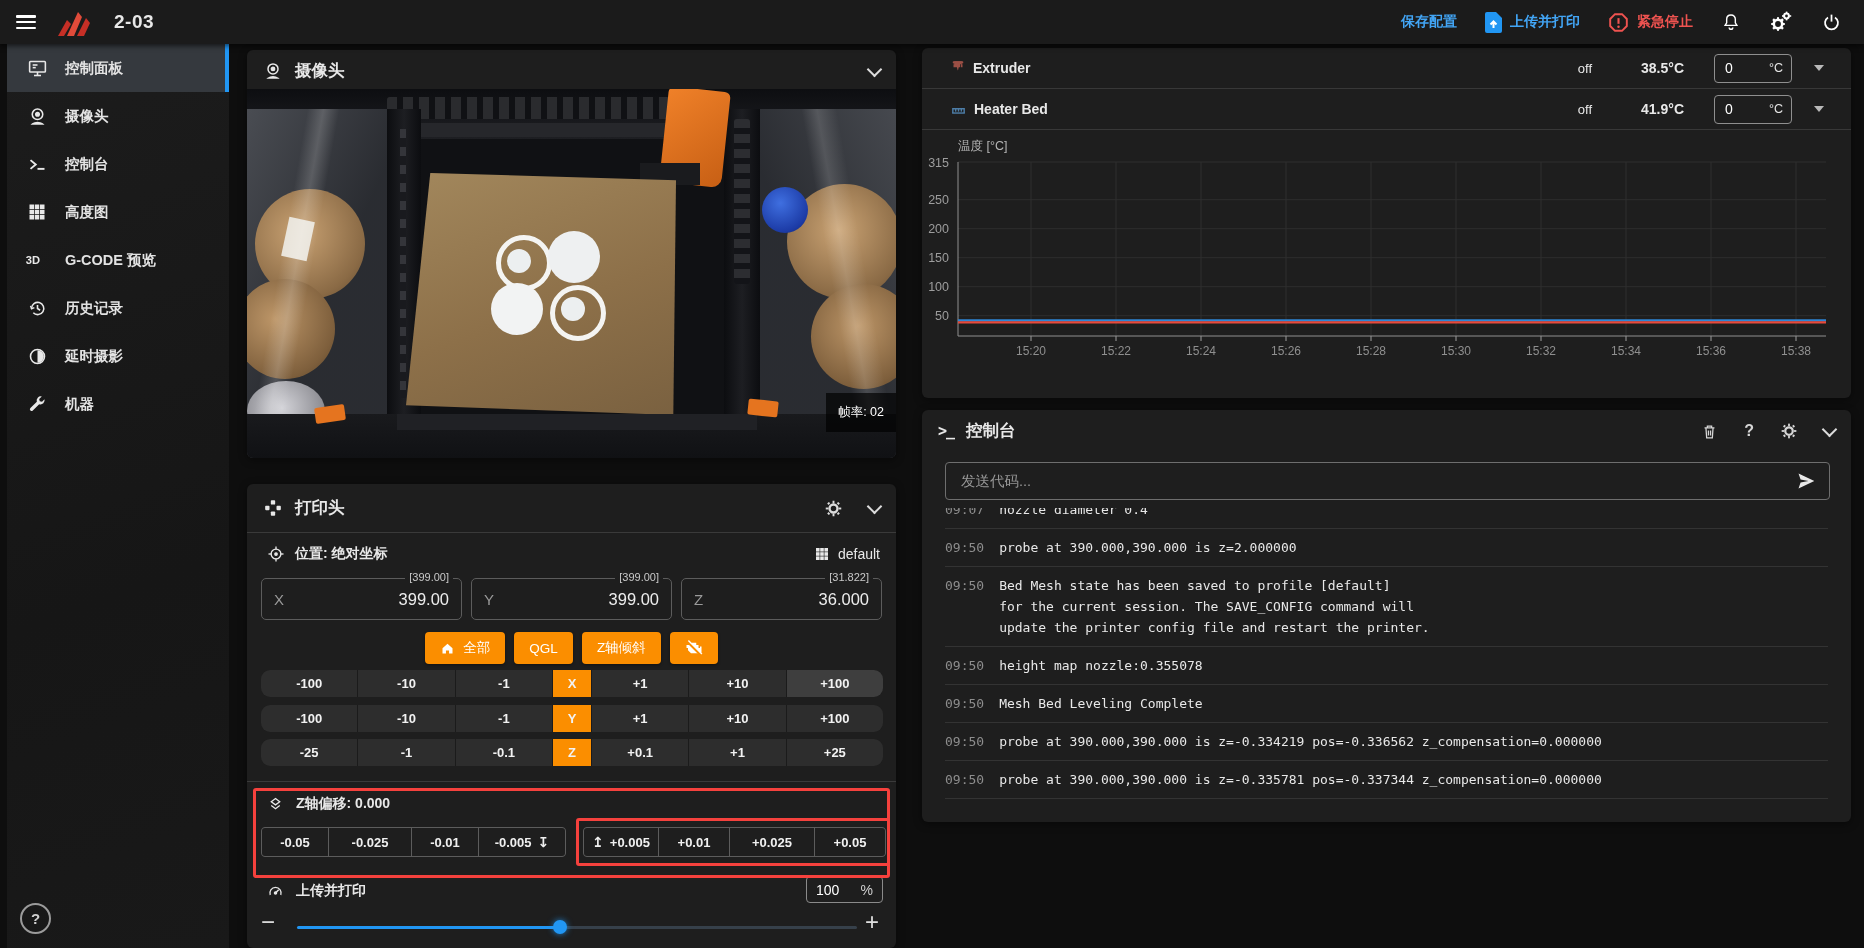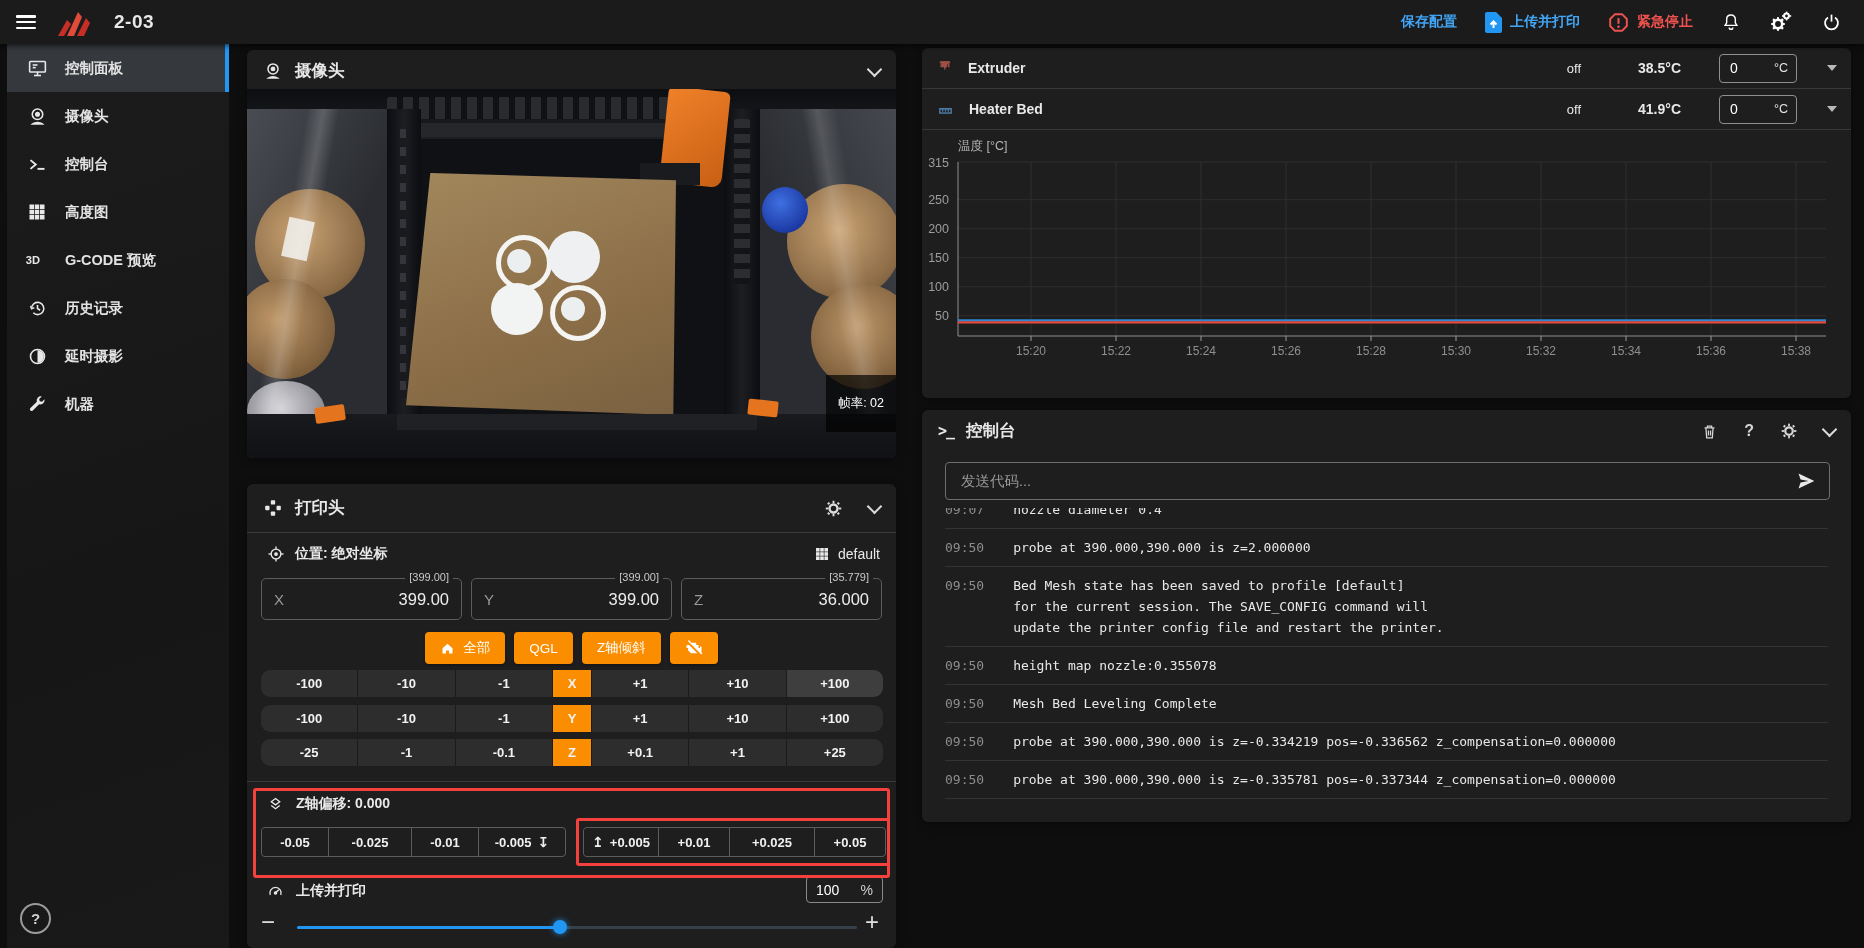--- a/index.html
+++ b/index.html
@@ -31,21 +31,21 @@
   .panel{position:absolute;background:#1e1e1e;border-radius:6px;box-shadow:0 2px 8px rgba(0,0,0,.45)}
   .panel-head{height:42px;display:flex;align-items:center;gap:12px;padding:0 16px;font-size:16.5px;font-weight:700}
   .chev{width:9px;height:9px;border-right:2.2px solid #dcdcdc;border-bottom:2.2px solid #dcdcdc;
         transform:rotate(45deg);margin-top:-4px;cursor:pointer}
   .headspace{margin-left:auto;display:flex;align-items:center;gap:26px}
   
   #camera-panel{left:247px;top:50px;width:649px;height:408px;overflow:hidden}
   .cam{position:absolute;left:0;top:39px;right:0;bottom:0;background:#101114;overflow:hidden}
   .cam *{position:absolute}
   .fr-badge{right:0;bottom:26px;background:rgba(0,0,0,.68);color:#fff;font-size:12.5px;
-            padding:20px 12px;z-index:5}
+            padding:11px 12px;z-index:5}
   
   #toolhead-panel{left:247px;top:484px;width:649px;height:464px;overflow:hidden}
   #toolhead-panel .panel-head{border-bottom:1px solid #3a3a3a;height:48px}
   .posrow{position:absolute;top:57px;left:20px;right:16px;height:26px;display:flex;align-items:center;
           gap:10px;font-size:14px;font-weight:700}
   .profile{margin-left:auto;display:flex;align-items:center;gap:8px;font-weight:400;font-size:14px;cursor:pointer}
   .axisbox{position:absolute;top:94px;width:201px;height:42px;border:1px solid #5c5c5c;border-radius:5px;
            display:flex;align-items:center;justify-content:space-between;padding:0 12px;box-sizing:border-box;cursor:text}
   .axisbox .lim{position:absolute;top:-8px;right:8px;background:#1e1e1e;padding:0 4px;font-size:11px;color:#c9c9c9}
   .axisbox .ax{color:#9a9a9a;font-size:15px}
@@ -79,41 +79,41 @@
   .spdbox .unit{color:#cfcfcf}
   .sl-minus{position:absolute;top:428px;left:14px;font-size:24px;color:#e0e0e0;cursor:pointer;line-height:20px}
   .sl-plus{position:absolute;top:428px;left:618px;font-size:24px;color:#e0e0e0;cursor:pointer;line-height:20px}
   .sl-track{position:absolute;top:442px;left:50px;width:560px;height:3px;border-radius:2px;
             background:linear-gradient(to right,#2196f3 0%,#2196f3 47%,#3c4document0%,#37414b 47%);cursor:pointer}
   .sl-track{background:linear-gradient(to right,#2196f3 0%,#2196f3 47%,#36404a 47%,#36404a 100%)}
   .sl-thumb{position:absolute;top:-6px;left:calc(47% - 7px);width:14px;height:14px;border-radius:50%;
             background:#2196f3;box-shadow:0 0 6px rgba(33,150,243,.8);cursor:grab}
   
   #temps-panel{left:922px;top:48px;width:929px;height:350px}
-  .trow{position:absolute;left:0;right:0;height:40px;display:flex;align-items:center;padding:0 14px;
-        gap:14px;box-sizing:border-box}
+  .trow{position:absolute;left:0;right:0;height:40px;display:flex;align-items:center;padding:0 27px;
+        gap:6px;box-sizing:border-box}
   .t-name{font-size:14px;font-weight:700}
   .t-state{margin-left:auto;font-size:13px;color:#e9e9e9}
   .t-cur{width:86px;text-align:right;font-size:14px;font-weight:700}
   .t-box{width:78px;height:29px;border:1px solid #8f8f8f;border-radius:4px;display:flex;align-items:center;
          padding:0 8px;box-sizing:border-box;margin-left:24px}
   .t-box input{width:30px;background:transparent;border:0;outline:0;color:#fff;font-size:14px;font-family:inherit}
   .t-box .unit{margin-left:auto;font-size:12.5px;color:#e5e5e5}
   .caret{width:0;height:0;border-left:5px solid transparent;border-right:5px solid transparent;
          border-top:6px solid #b9b9b9;margin-left:16px;cursor:pointer}
   .trow-div{position:absolute;left:0;right:0;height:1px;background:#383838}
   
   #console-panel{left:922px;top:410px;width:929px;height:412px;overflow:hidden}
   .cin{position:absolute;top:52px;left:23px;right:21px;height:38px;border:1px solid #6e6e6e;
        border-radius:4px;display:flex;align-items:center;padding:0 13px;box-sizing:border-box}
   .cin input{flex:1;background:transparent;border:0;outline:0;color:#eee;font-size:14.5px;font-family:inherit}
   .cin input::placeholder{color:#989898}
   .logs{position:absolute;top:98px;left:0;right:0;bottom:2px;overflow:hidden;padding:0 23px;
         font-family:"DejaVu Sans Mono","Liberation Mono",monospace;font-size:13px}
-  .entry{display:flex;gap:29px;padding:8px 0;border-top:1px solid #333;line-height:21px}
+  .entry{display:flex;gap:15px;padding:8px 0;border-top:1px solid #333;line-height:21px}
   .entry.first{border-top:0;margin-top:-9px;padding-top:0}
   .entry:last-child{border-bottom:1px solid #333}
   .ts{color:#8d8d8d;flex:none}
   .msg{color:#e8e8e8;white-space:pre-line}
   .qmark{font-size:16px;font-weight:700;color:#d6d6d6;cursor:pointer}
   .term-glyph{font-family:"DejaVu Sans Mono",monospace;font-weight:700;font-size:15px;letter-spacing:-1px}
 </style>
 </head>
 <body>
 
@@ -382,21 +382,21 @@
     <span class="lim">[399.00]</span>
     <span class="ax">X</span>
     <span class="val">399.00</span>
   </div>
   <div class="axisbox" style="left:224px">
     <span class="lim">[399.00]</span>
     <span class="ax">Y</span>
     <span class="val">399.00</span>
   </div>
   <div class="axisbox" style="left:434px">
-    <span class="lim">[35.779]</span>
+    <span class="lim">[31.822]</span>
     <span class="ax">Z</span>
     <span class="val">36.000</span>
   </div>
 
   <div class="homes">
     <div class="obtn">
       <svg width="15" height="15" viewBox="0 0 24 24" fill="#fff">
         <path d="M4 11.5 12 4.5l8 7V20h-5.5v-5h-5v5H4z"></path>
       </svg>
       <span>全部</span>

